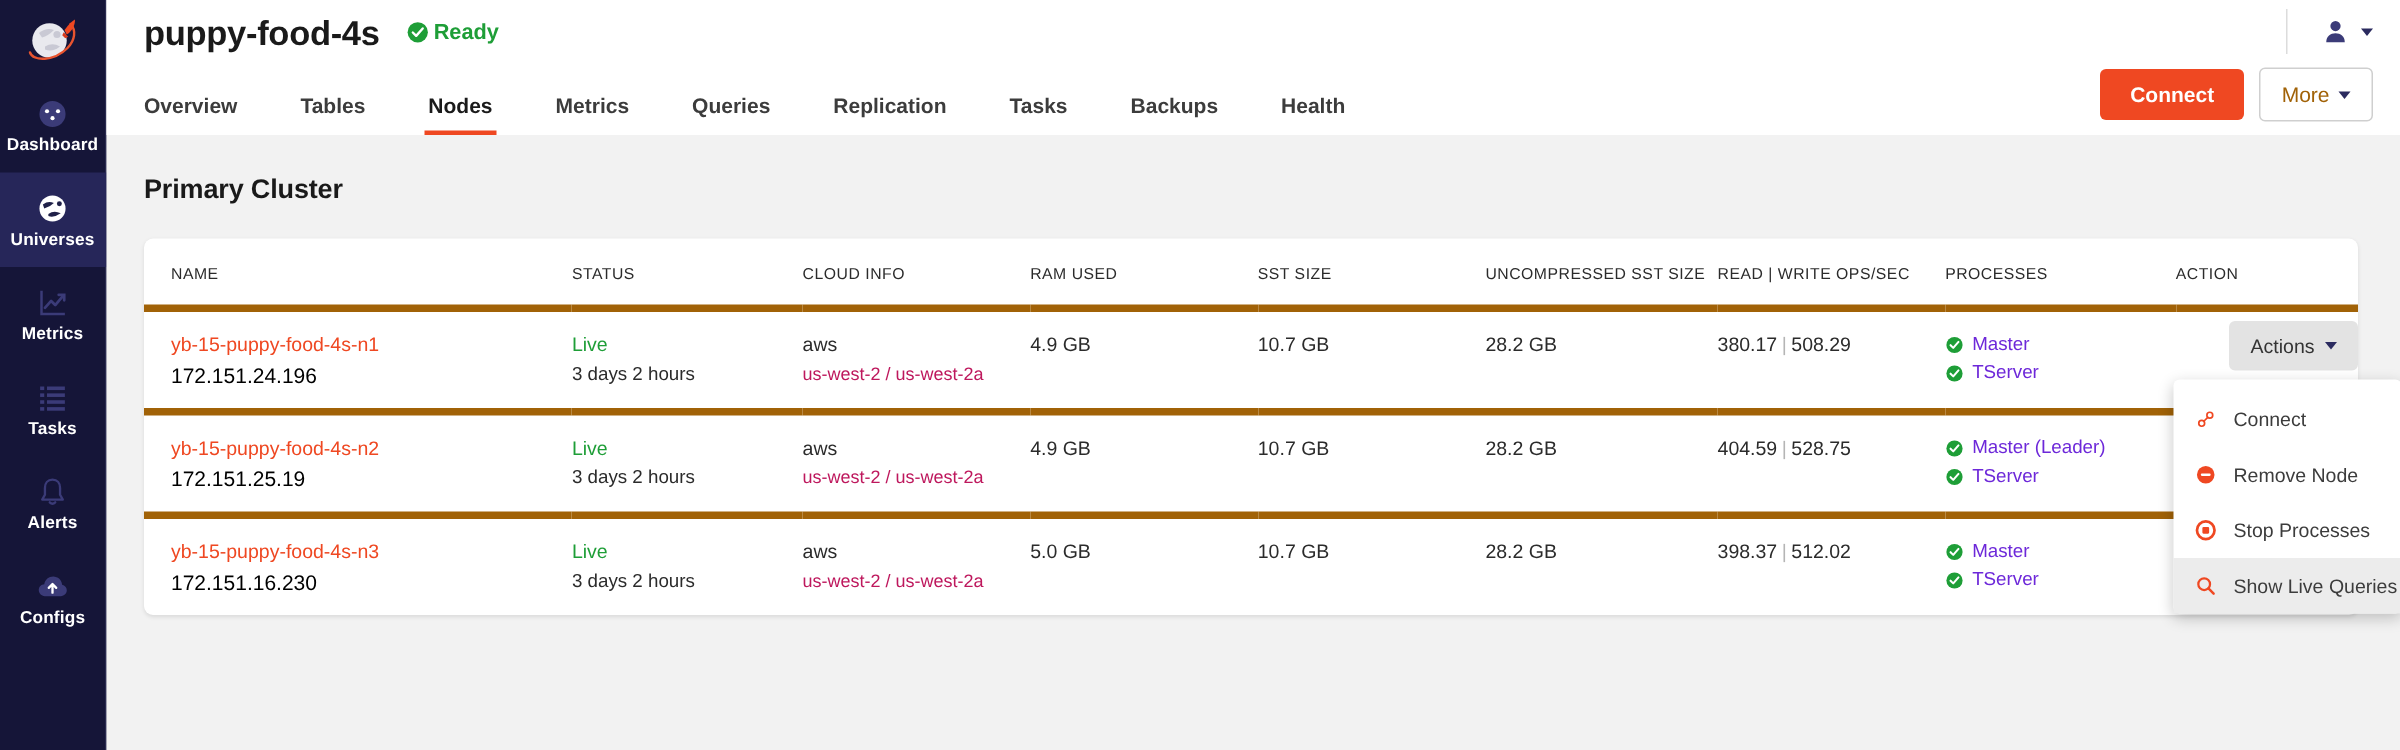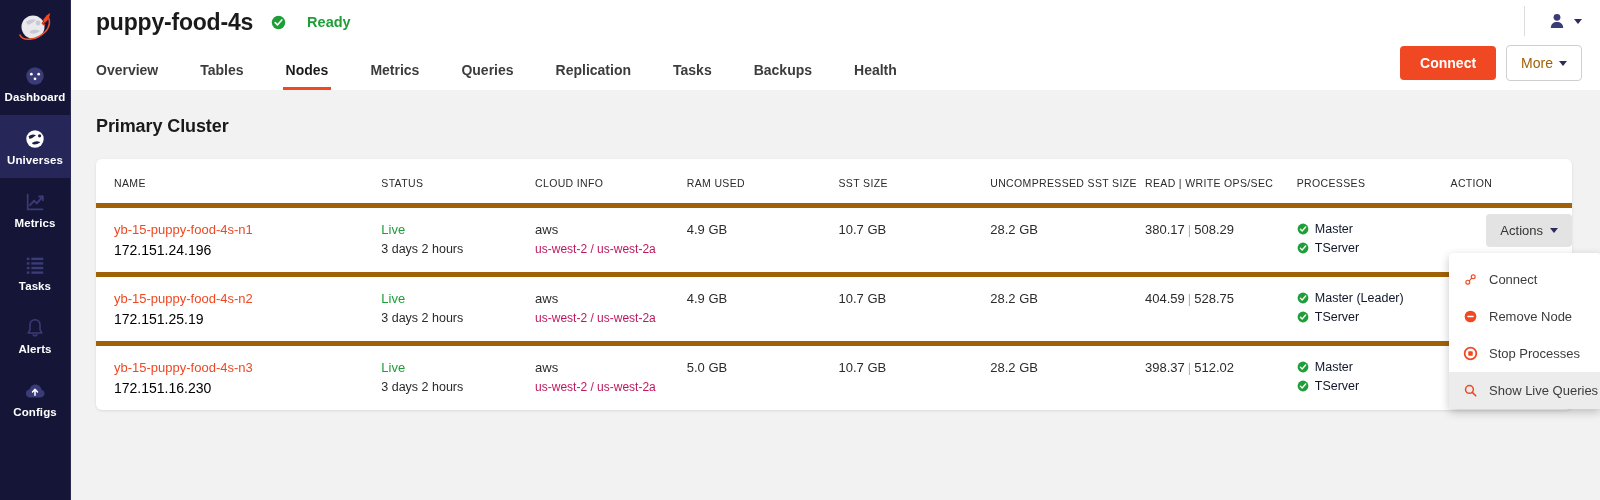--- a/index.html
+++ b/index.html
@@ -51,21 +51,21 @@
     height: 44px;
     display: flex; align-items: center;
     padding-left: 25px;
     position: relative;
   }
   .univ-title {
     font-size: 23px; font-weight: 700; color: #1a1a1a;
     letter-spacing: -.2px;
   }
   .ready-badge {
-    display: flex; align-items: center; gap: 21px;
+    display: flex; align-items: flex-start; gap: 3px;
     margin-left: 18px;
   }
   .ready-text { color: #1e9e37; font-size: 14.5px; font-weight: 600; }
 
   .user-area {
     position: absolute; right: 18px; top: 6px;
     display: flex; align-items: center; gap: 7px;
     padding-left: 22px;
     border-left: 1px solid #dcdcdc;
     height: 30px;
@@ -176,22 +176,22 @@
     text-decoration: none; cursor: pointer; display: block;
   }
   .node-ip { color: #000000; font-size: 14px; margin-top: 5px; }
   .status-live { color: #1e9e37; font-size: 13px; }
   .status-uptime { color: #2b2b2b; font-size: 12.5px; margin-top: 5px; }
   .cloud-provider { font-size: 13px; color: #2b2b2b; }
   .cloud-region { font-size: 12px; color: #be185d; margin-top: 5px; }
   .rw-sep { color: #b5b5b5; padding: 0 3px; }
 
   .proc-line {
-    display: flex; align-items: center; gap: 6px;
-    color: #0f172a; font-size: 12.5px;
+    display: flex; align-items: flex-end; gap: 6px;
+    color: #6d28d9; font-size: 12.5px;
     white-space: nowrap;
   }
   .proc-line + .proc-line { margin-top: 5px; }
 
   td.action-cell { position: relative; padding-top: 10px; }
   .btn-actions {
     background: #e3e3e3; color: #333;
     border: none; border-radius: 4px;
     font-size: 13px; padding: 9px 14px;
     cursor: pointer; display: inline-flex;

